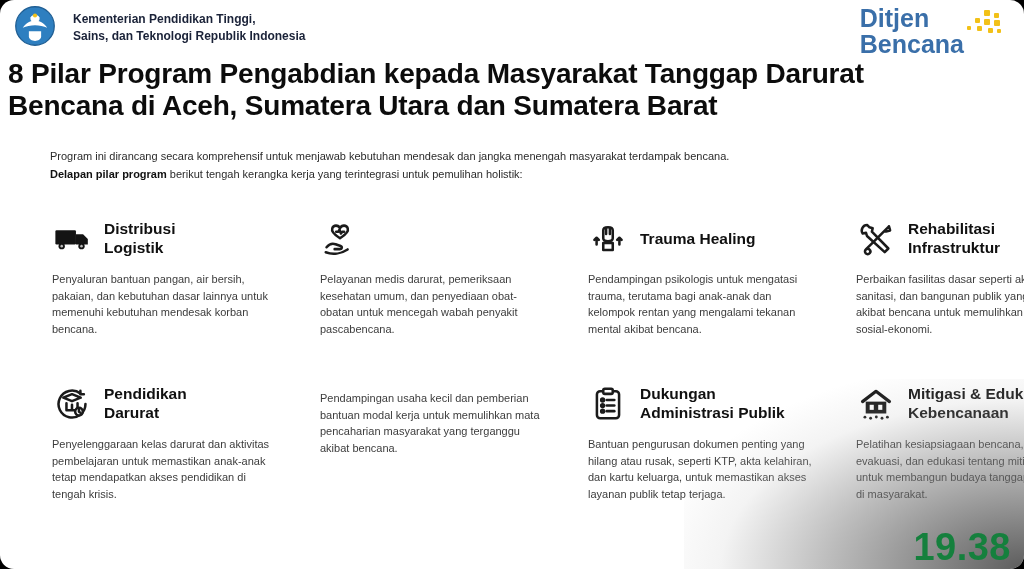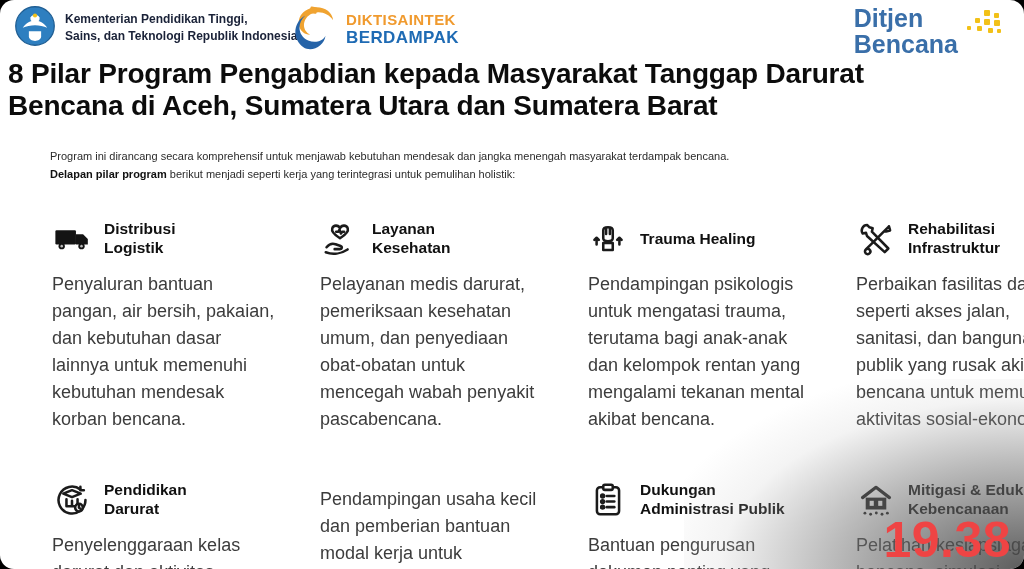--- a/index.html
+++ b/index.html
@@ -1,51 +1,51 @@
 <!DOCTYPE html>
 <html><head>
 <meta charset="utf-8">
 <style>
   html,body{margin:0;padding:0;background:#000;}
   body{width:1024px;height:569px;overflow:hidden;font-family:"Liberation Sans",sans-serif;}
   .slide{position:relative;width:1024px;height:569px;background:#fff;border-radius:14px;overflow:hidden;}
 
   
   .header{position:absolute;top:0;left:0;right:0;height:60px;}
-  .ministry{position:absolute;left:14px;top:5px;display:flex;align-items:center;gap:9px;}
+  .ministry{position:absolute;left:14px;top:5px;display:flex;align-items:center;gap:17px;}
   .ministry-text{font-size:12px;font-weight:bold;color:#1a2238;line-height:1.45;}
   .dikti{position:absolute;left:288px;top:3px;display:flex;align-items:center;gap:8px;}
   .dikti-text div:first-child{font-size:15px;font-weight:800;color:#f09a2e;letter-spacing:.4px;}
   .dikti-text div:last-child{font-size:17px;font-weight:800;color:#1f6bb4;letter-spacing:.4px;}
-  .ditjen{position:absolute;right:18px;top:6px;display:flex;align-items:flex-start;gap:6px;}
+  .ditjen{position:absolute;right:18px;top:6px;display:flex;align-items:flex-start;}
   .ditjen-text{font-size:25px;font-weight:600;color:#3a6fa9;line-height:1.02;}
 
   
   h1{position:absolute;left:8px;top:58px;margin:0;max-width:890px;
      font-size:28px;line-height:1.16;font-weight:800;color:#0c0c0c;letter-spacing:-.2px;}
   .intro{position:absolute;left:50px;top:148px;font-size:11px;color:#2b2b2b;line-height:1.6;}
   .intro p{margin:0;}
   .intro b{font-weight:bold;color:#111;}
 
   
   .grid{position:absolute;left:52px;top:216px;display:grid;
         grid-template-columns:repeat(4,224px);column-gap:20px;row-gap:24px;gap:44px;}
   .pillar{width:224px;}
   .p-head{display:flex;align-items:center;gap:12px;min-height:46px;}
   .p-icon{width:40px;height:40px;flex-shrink:0;display:flex;align-items:center;justify-content:center;}
   .p-icon svg{width:38px;height:38px;}
   .p-title{font-size:15.5px;font-weight:bold;color:#101010;line-height:1.22;max-width:125px;}
   .pillar:nth-child(7) .p-title,.pillar:nth-child(8) .p-title{max-width:178px;}
-  .p-desc{margin-top:9px;font-size:18px;color:#3c3c3c;line-height:1.5;}
+  .p-desc{margin-top:9px;font-size:11px;color:#3c3c3c;line-height:1.5;}
 
   
   .corner-shade{position:absolute;right:0;bottom:0;width:340px;height:190px;pointer-events:none;
     background:radial-gradient(135% 135% at 100% 100%,
       rgba(70,70,70,.88) 0%,rgba(120,120,120,.5) 42%,rgba(190,190,190,.18) 66%,rgba(255,255,255,0) 82%);}
-  .timestamp{position:absolute;right:13px;bottom:0px;font-size:50px;font-weight:600;color:#ef4444;
+  .timestamp{position:absolute;right:13px;bottom:0px;font-size:38px;font-weight:600;color:#15803d;
     letter-spacing:.5px;}
   .icon-stroke{stroke:#1b1b1b;stroke-width:1.6;fill:none;stroke-linecap:round;stroke-linejoin:round;}
 </style>
 </head>
 <body>
 
 <div class="slide">
 
   <div class="header">
 
@@ -58,34 +58,20 @@
           <circle cx="24" cy="12" r="2.4" fill="#f2c118"></circle>
           <path d="M17 30h14v6c0 3-3.5 5-7 5s-7-2-7-5z" fill="#fff"></path>
         </svg>
       </span>
       <div class="ministry-text">
         <div>Kementerian Pendidikan Tinggi,</div>
         <div>Sains, dan Teknologi Republik Indonesia</div>
       </div>
     </div>
 
-    <div class="dikti">
-      <span>
-        <svg width="50" height="48" viewBox="0 0 52 50">
-          <path d="M18 8C30 0 46 6 47 18c-5-8-16-11-24-6-9 6-8 17 0 21-12 0-17-17-5-25z" fill="#f0a330"></path>
-          <path d="M16 46C4 38 5 20 18 13 9 21 10 34 21 39c7 3 15 1 18-5-1 10-14 18-23 12z" fill="#2563a8"></path>
-          <path d="M22 18l5 7 5-7 4 3-9 11-9-11z" fill="#fff"></path>
-          <rect x="23" y="4" width="7" height="7" rx="1.4" fill="#f0a330" transform="rotate(8 26.5 7.5)"></rect>
-        </svg>
-      </span>
-      <div class="dikti-text">
-        <div>DIKTISAINTEK</div>
-        <div>BERDAMPAK</div>
-      </div>
-    </div>
 
     <div class="ditjen">
       <div class="ditjen-text">
         <div>Ditjen</div>
         <div>Bencana</div>
       </div>
       <span style="margin-top:4px;">
         <svg width="42" height="30" viewBox="0 0 42 30">
           <g fill="#f2c118">
             <rect x="20" y="0" width="6" height="6" rx="1"></rect>
@@ -100,21 +86,21 @@
           </g>
         </svg>
       </span>
     </div>
   </div>
 
   <h1>8 Pilar Program Pengabdian kepada Masyarakat Tanggap Darurat Bencana di Aceh, Sumatera Utara dan Sumatera Barat</h1>
 
   <div class="intro">
     <p>Program ini dirancang secara komprehensif untuk menjawab kebutuhan mendesak dan jangka menengah masyarakat terdampak bencana.</p>
-    <p><b>Delapan pilar program</b><span> berikut menjadi seperti kerja yang terintegrasi untuk pemulihan holistik:</span></p>
+    <p><b>Delapan pilar program</b><span> berikut tengah kerangka kerja yang terintegrasi untuk pemulihan holistik:</span></p>
   </div>
 
   <div class="grid">
 
     <div class="pillar">
       <div class="p-head">
         <span class="p-icon">
           <svg viewBox="0 0 48 48">
             <rect x="3" y="13" width="26" height="18" rx="1.5" fill="#141414"></rect>
             <path d="M29 18h9l6 6v7h-15z" fill="#141414"></path>
@@ -132,21 +118,20 @@
     <div class="pillar">
       <div class="p-head">
         <span class="p-icon">
           <svg viewBox="0 0 24 24" class="icon-stroke">
             <path d="M12 5.2c1-2.1 4.1-2.3 4.9.1.7 2.1-1.7 4.2-4.9 6.2-3.2-2-5.6-4.1-4.9-6.2.8-2.4 3.9-2.2 4.9-.1z"></path>
             <path d="M9.6 7.4h1.4l.7-1.3.9 2.4.8-1.1h1.2"></path>
             <path d="M3.5 17.2c1.8-2.2 3.8-2.6 5.7-1.9l3.2 1.1c1.2.4 1 2-.4 2H8.6"></path>
             <path d="M3 20.4c4.2 1.6 9.6 1 13.8-1.8"></path>
           </svg>
         </span>
-        <span class="p-title">Layanan Kesehatan</span>
       </div>
       <div class="p-desc">Pelayanan medis darurat, pemeriksaan kesehatan umum, dan penyediaan obat-obatan untuk mencegah wabah penyakit pascabencana.</div>
     </div>
 
     <div class="pillar">
       <div class="p-head">
         <span class="p-icon">
           <svg viewBox="0 0 24 24" class="icon-stroke">
             <path d="M9 6.5c0-2.5 6-2.5 6 0v5c0 2.5-6 2.5-6 0z"></path>
             <path d="M10.8 5.4v3.4M13.2 5.4v3.4"></path>

